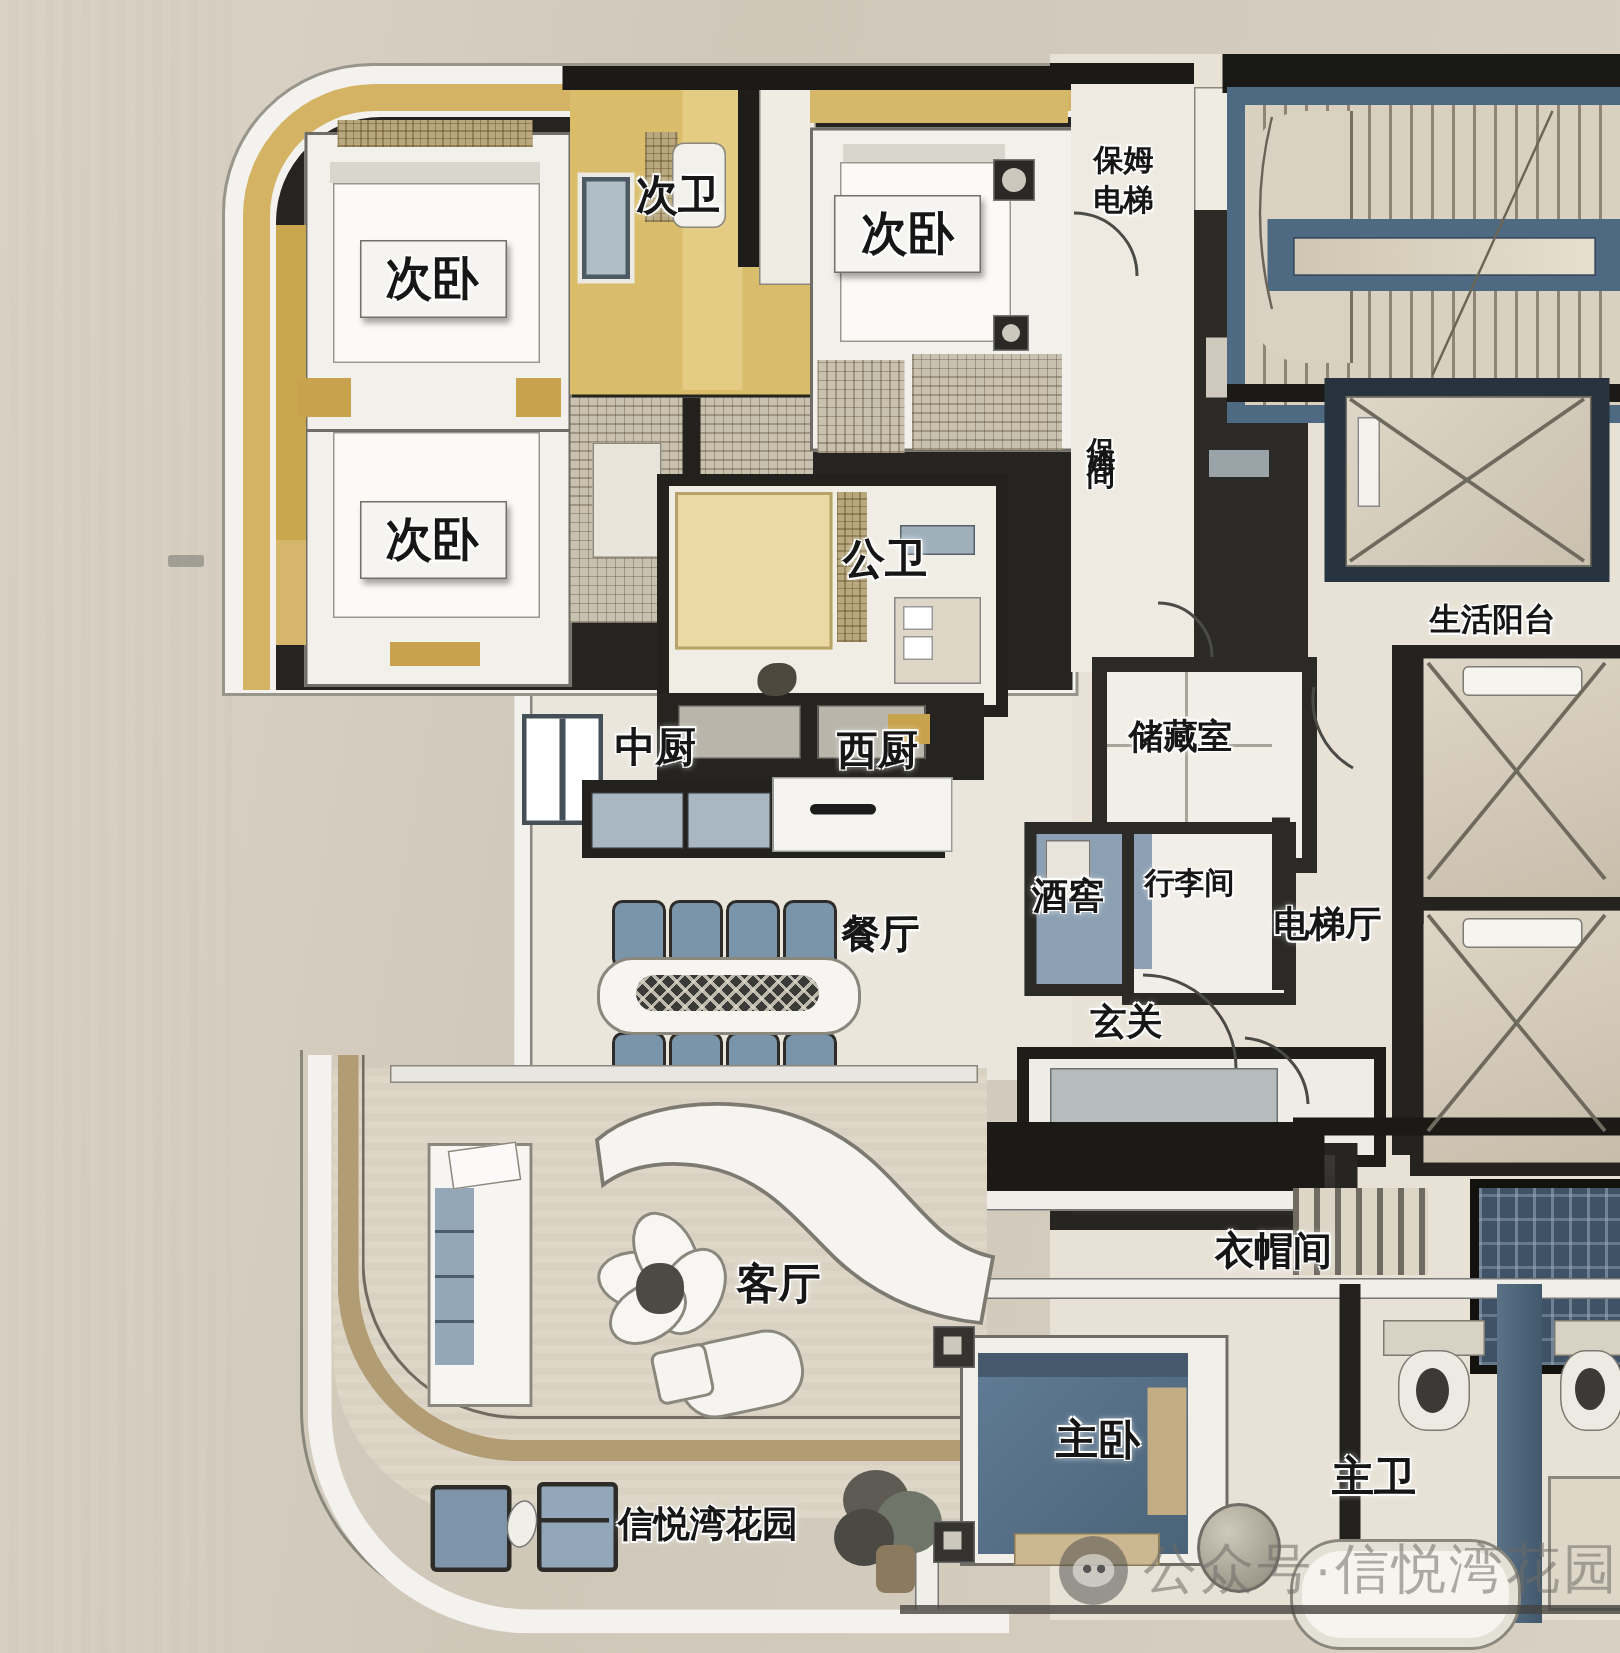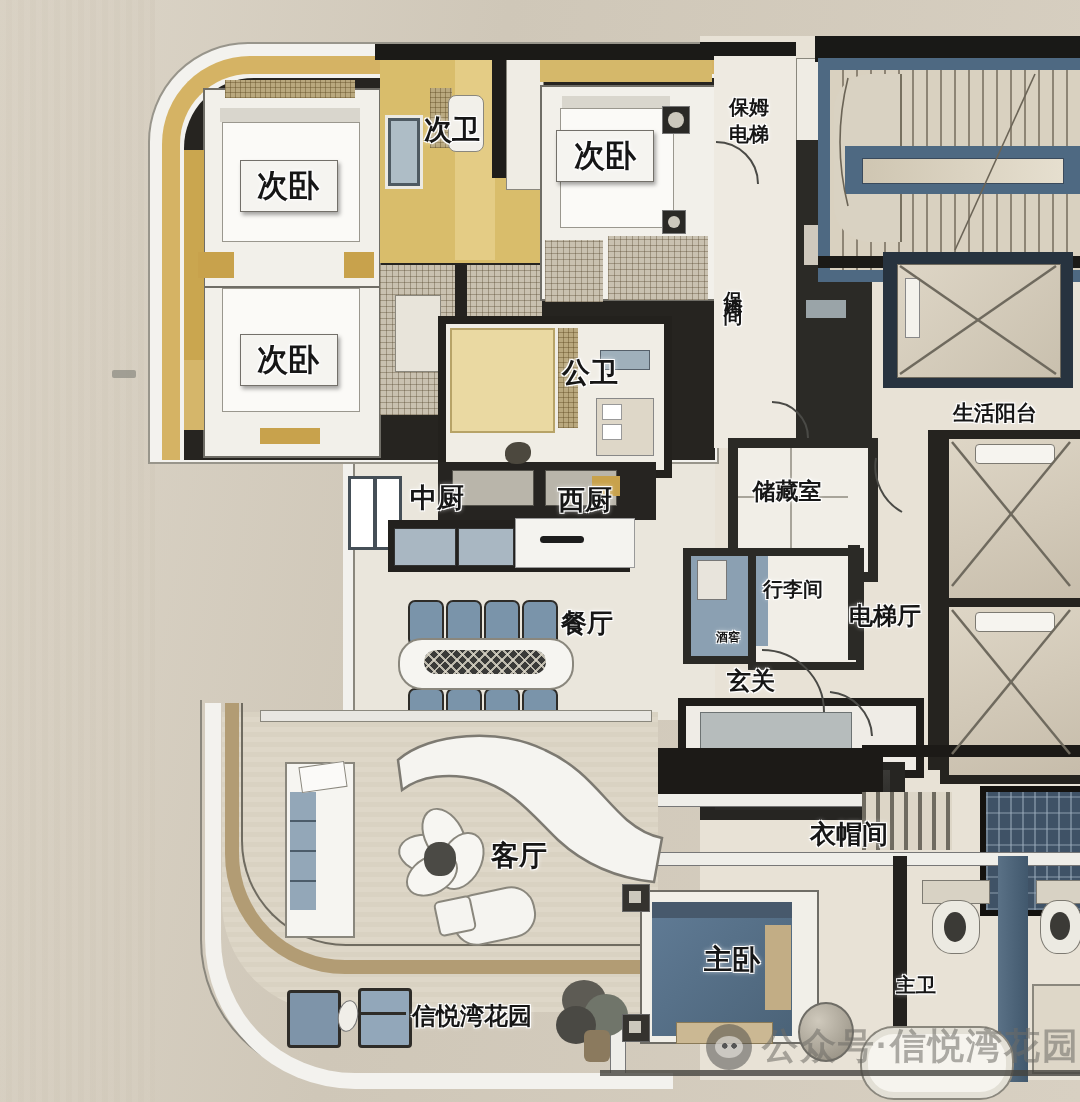--- a/index.html
+++ b/index.html
@@ -241,38 +241,38 @@
   #lbl-bath2{left:452px;top:130px;font-size:28px;}
   #lbl-bed3{left:605px;top:156px;font-size:31px;}
   #lbl-lifebalc{left:749px;top:121px;font-size:20px;white-space:normal;width:48px;text-align:center;line-height:1.35;}
   #lbl-nanny{left:733px;top:287px;font-size:19px;writing-mode:vertical-rl;text-orientation:upright;letter-spacing:7px;transform:translate(-50%,-50%);}
   #lbl-bed2{left:288px;top:360px;font-size:31px;}
   #lbl-pubbath{left:590px;top:373px;font-size:28px;}
   #lbl-elevN{left:995px;top:413px;font-size:21px;}
   #lbl-ckitchen{left:437px;top:498px;font-size:27px;}
   #lbl-wkitchen{left:585px;top:500px;font-size:27px;}
   #lbl-storage{left:787px;top:491px;font-size:23px;}
-  #lbl-wine{left:728px;top:597px;font-size:12px;margin-top:40px;}
+  #lbl-wine{left:712px;top:597px;font-size:24px;}
   #lbl-luggage{left:793px;top:589px;font-size:20px;}
   #lbl-elevhall{left:885px;top:616px;font-size:24px;}
   #lbl-dining{left:587px;top:623px;font-size:26px;}
   #lbl-foyer{left:751px;top:681px;font-size:24px;}
   #lbl-cloak{left:849px;top:834px;font-size:26px;}
   #lbl-living{left:519px;top:856px;font-size:28px;}
   #lbl-master{left:732px;top:960px;font-size:28px;}
-  #lbl-mbath{left:916px;top:985px;font-size:20px;}
+  #lbl-mbath{left:916px;top:985px;font-size:28px;}
   #lbl-cornbalc{left:472px;top:1016px;font-size:24px;}
 
   
   #wm-wechat{left:706px;top:1022px;display:flex;align-items:center;gap:10px;}
   #wm-wechat-icon{width:46px;height:46px;border-radius:50%;background:rgba(70,70,70,.5);position:relative;}
   #wm-wechat-bubble{position:absolute;left:9px;top:12px;width:28px;height:22px;border-radius:50%;
     background:radial-gradient(circle at 35% 45%,#555 2.5px,transparent 3px),
                radial-gradient(circle at 68% 45%,#555 2.5px,transparent 3px),rgba(230,228,222,.65);}
-  #wm-wechat-text{font-size:36px;font-weight:700;letter-spacing:2px;color:rgba(110,108,102,.55);white-space:nowrap;text-align:right;}
+  #wm-wechat-text{font-size:36px;font-weight:400;letter-spacing:2px;color:rgba(110,108,102,.55);white-space:nowrap;text-align:right;}
   #wm-sohu{right:2px;bottom:6px;font-size:31px;font-weight:700;letter-spacing:1px;color:#fff;white-space:nowrap;
     text-shadow:-2px -2px 0 #000,2px -2px 0 #000,-2px 2px 0 #000,2px 2px 0 #000,0 3px 3px rgba(0,0,0,.55);}
 
   svg.overlay{position:absolute;left:0;top:0;width:1080px;height:1102px;pointer-events:none;}
 </style>
 </head>
 <body>
 
 <div class="canvas">
 

